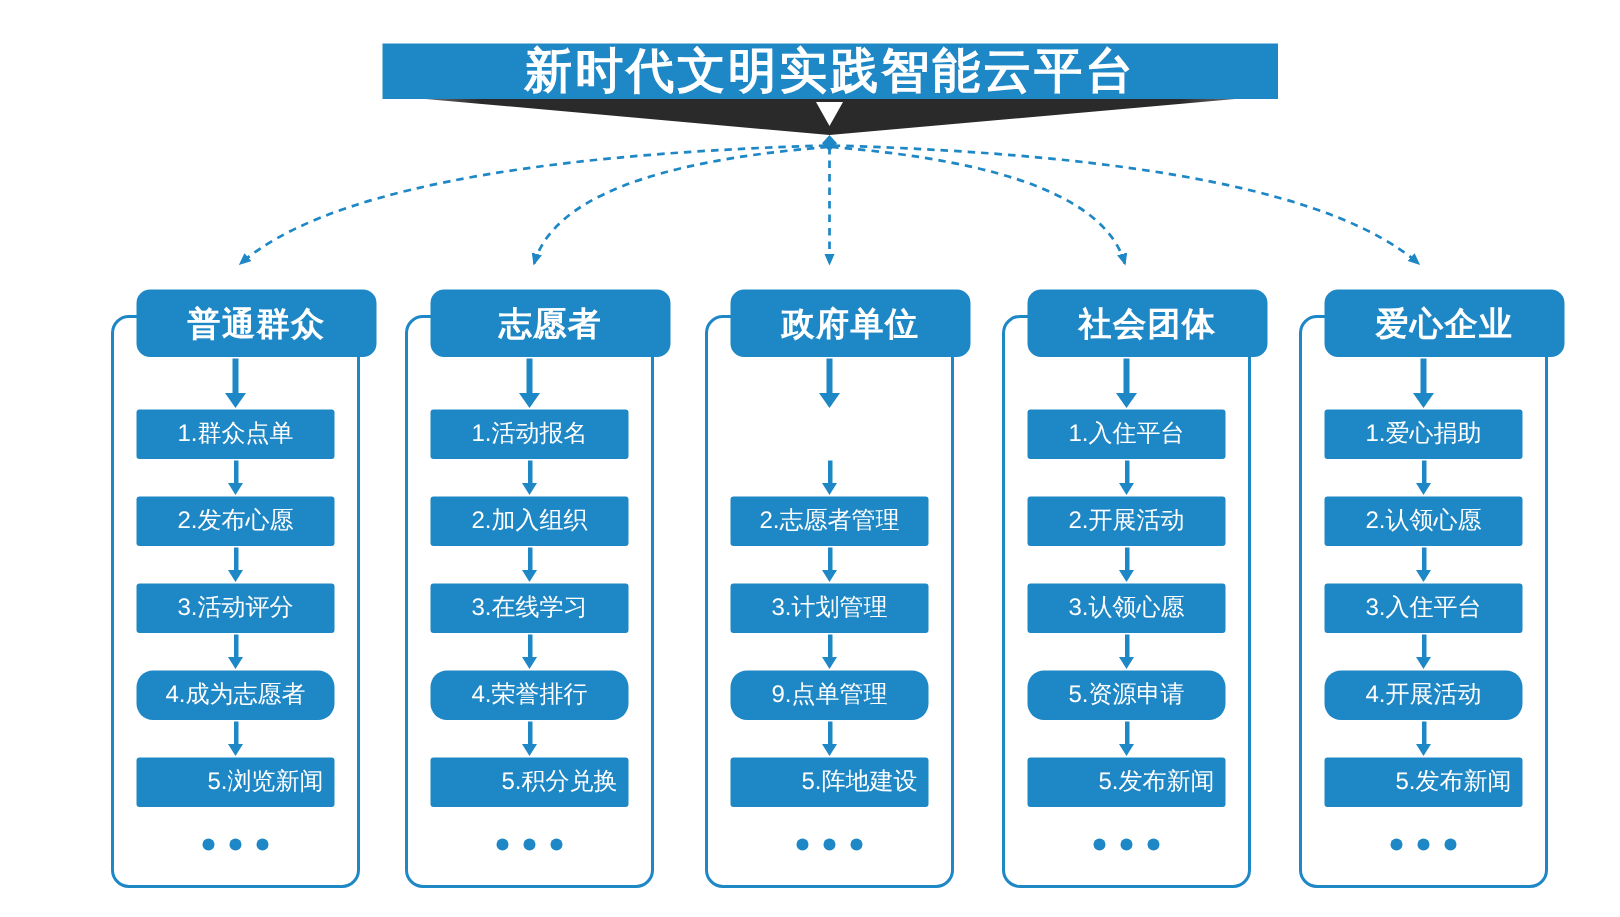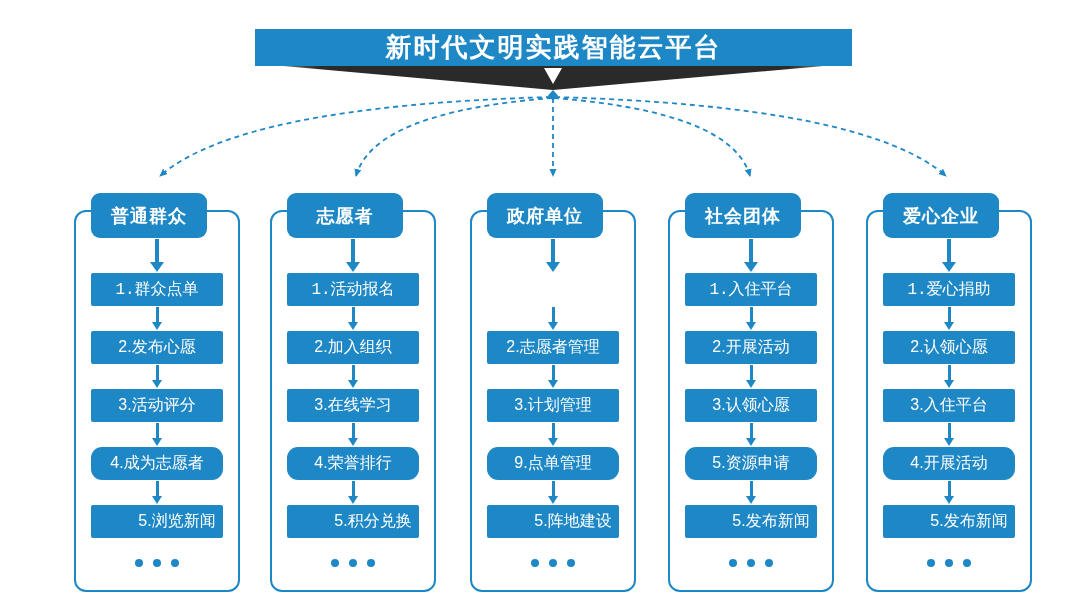--- a/index.html
+++ b/index.html
@@ -1,36 +1,36 @@
 <!DOCTYPE html>
 <html><head>
 <meta charset="utf-8">
 <style>
   * { margin:0; padding:0; box-sizing:border-box; }
   html,body { background:#ffffff; font-family:"Liberation Sans", sans-serif; }
   .canvas { position:relative; width:1080px; height:611px; background:#ffffff; overflow:hidden; }
 
   .title-bar {
     position:absolute; left:255px; top:29px; width:597px; height:37px;
-    background:#1e87c5; color:#ffffff; font-size:26px; font-weight:bold;
+    background:#1e87c5; color:#ffffff; font-size:32px; font-weight:bold;
     text-align:center; line-height:37px; letter-spacing:2px; z-index:3;
   }
 
   svg.connectors { position:absolute; left:0; top:0; z-index:1; pointer-events:none; }
   .dash { fill:none; stroke:#1e87c5; stroke-width:1.8; stroke-dasharray:5 4; }
 
   .column { position:absolute; top:193px; width:166px; height:399px; z-index:2; }
   .col-outline {
     position:absolute; left:0; right:0; top:17px; bottom:0;
     border:2px solid #1e87c5; border-radius:12px; background:#ffffff;
   }
   .col-header {
-    position:absolute; left:17px; top:0; width:116px; height:45px;
+    position:absolute; left:17px; top:0; width:160px; height:45px;
     background:#1e87c5; border-radius:9px; color:#ffffff;
-    font-size:18px; font-weight:bold; letter-spacing:1px;
+    font-size:22px; font-weight:bold; letter-spacing:1px;
     display:flex; align-items:center; justify-content:center;
   }
   .step {
     position:absolute; left:17px; width:132px; height:33px;
     background:#1e87c5; border-radius:2px; color:#ffffff; font-size:16px;
     display:flex; align-items:center; justify-content:center; white-space:nowrap;
   }
   .v-arrow {
     position:absolute; left:50%; transform:translateX(-50%);
     display:flex; flex-direction:column; align-items:center;
@@ -46,21 +46,21 @@
     border-left:7px solid transparent; border-right:7px solid transparent;
     border-top:10px solid #1e87c5;
   }
   .dots { position:absolute; left:50%; transform:translateX(-50%); top:366px; display:flex; gap:10px; }
   .dots i { width:8px; height:8px; border-radius:50%; background:#1e87c5; display:block; }
 
   
   .c1 { left:74px; }  .c2 { left:270px; }  .c3 { left:470px; }  .c4 { left:668px; }  .c5 { left:866px; }
   
   .arrow-head2item { top:46px; height:33px; }
-  .s1 { top:80px;font-family:Liberation Mono, monospace; } .s2 { top:138px; } .s3 { top:196px; } .s4 { top:254px;border-radius:11px; } .s5 { top:312px;padding-left:40px; }
+  .s1 { top:80px; } .s2 { top:138px; } .s3 { top:196px; } .s4 { top:254px;border-radius:11px; } .s5 { top:312px;padding-left:40px; }
   .a1 { top:114px; height:23px; } .a2 { top:172px; height:23px; } .a3 { top:230px; height:23px; } .a4 { top:288px; height:23px; }
 </style>
 </head>
 <body>
 
 <div class="canvas">
 
   <div class="title-bar">新时代文明实践智能云平台</div>
 
   <svg class="connectors" width="1080" height="611" viewBox="0 0 1080 611">

